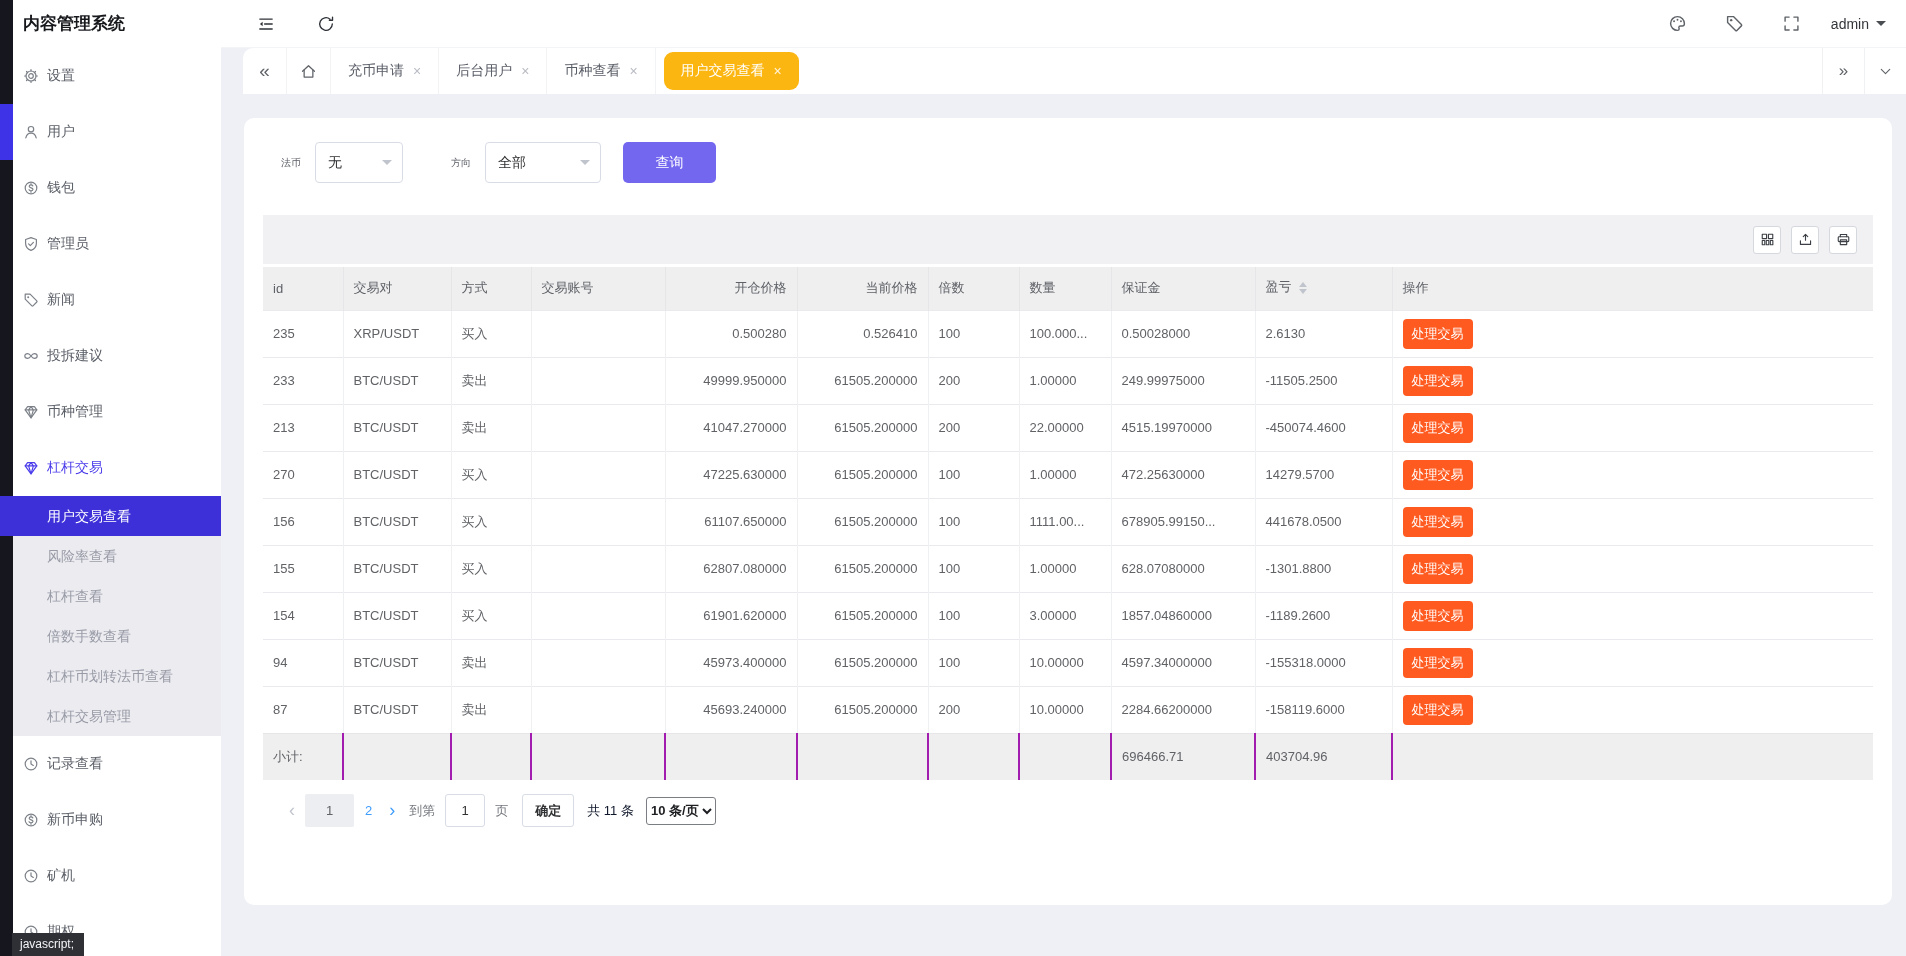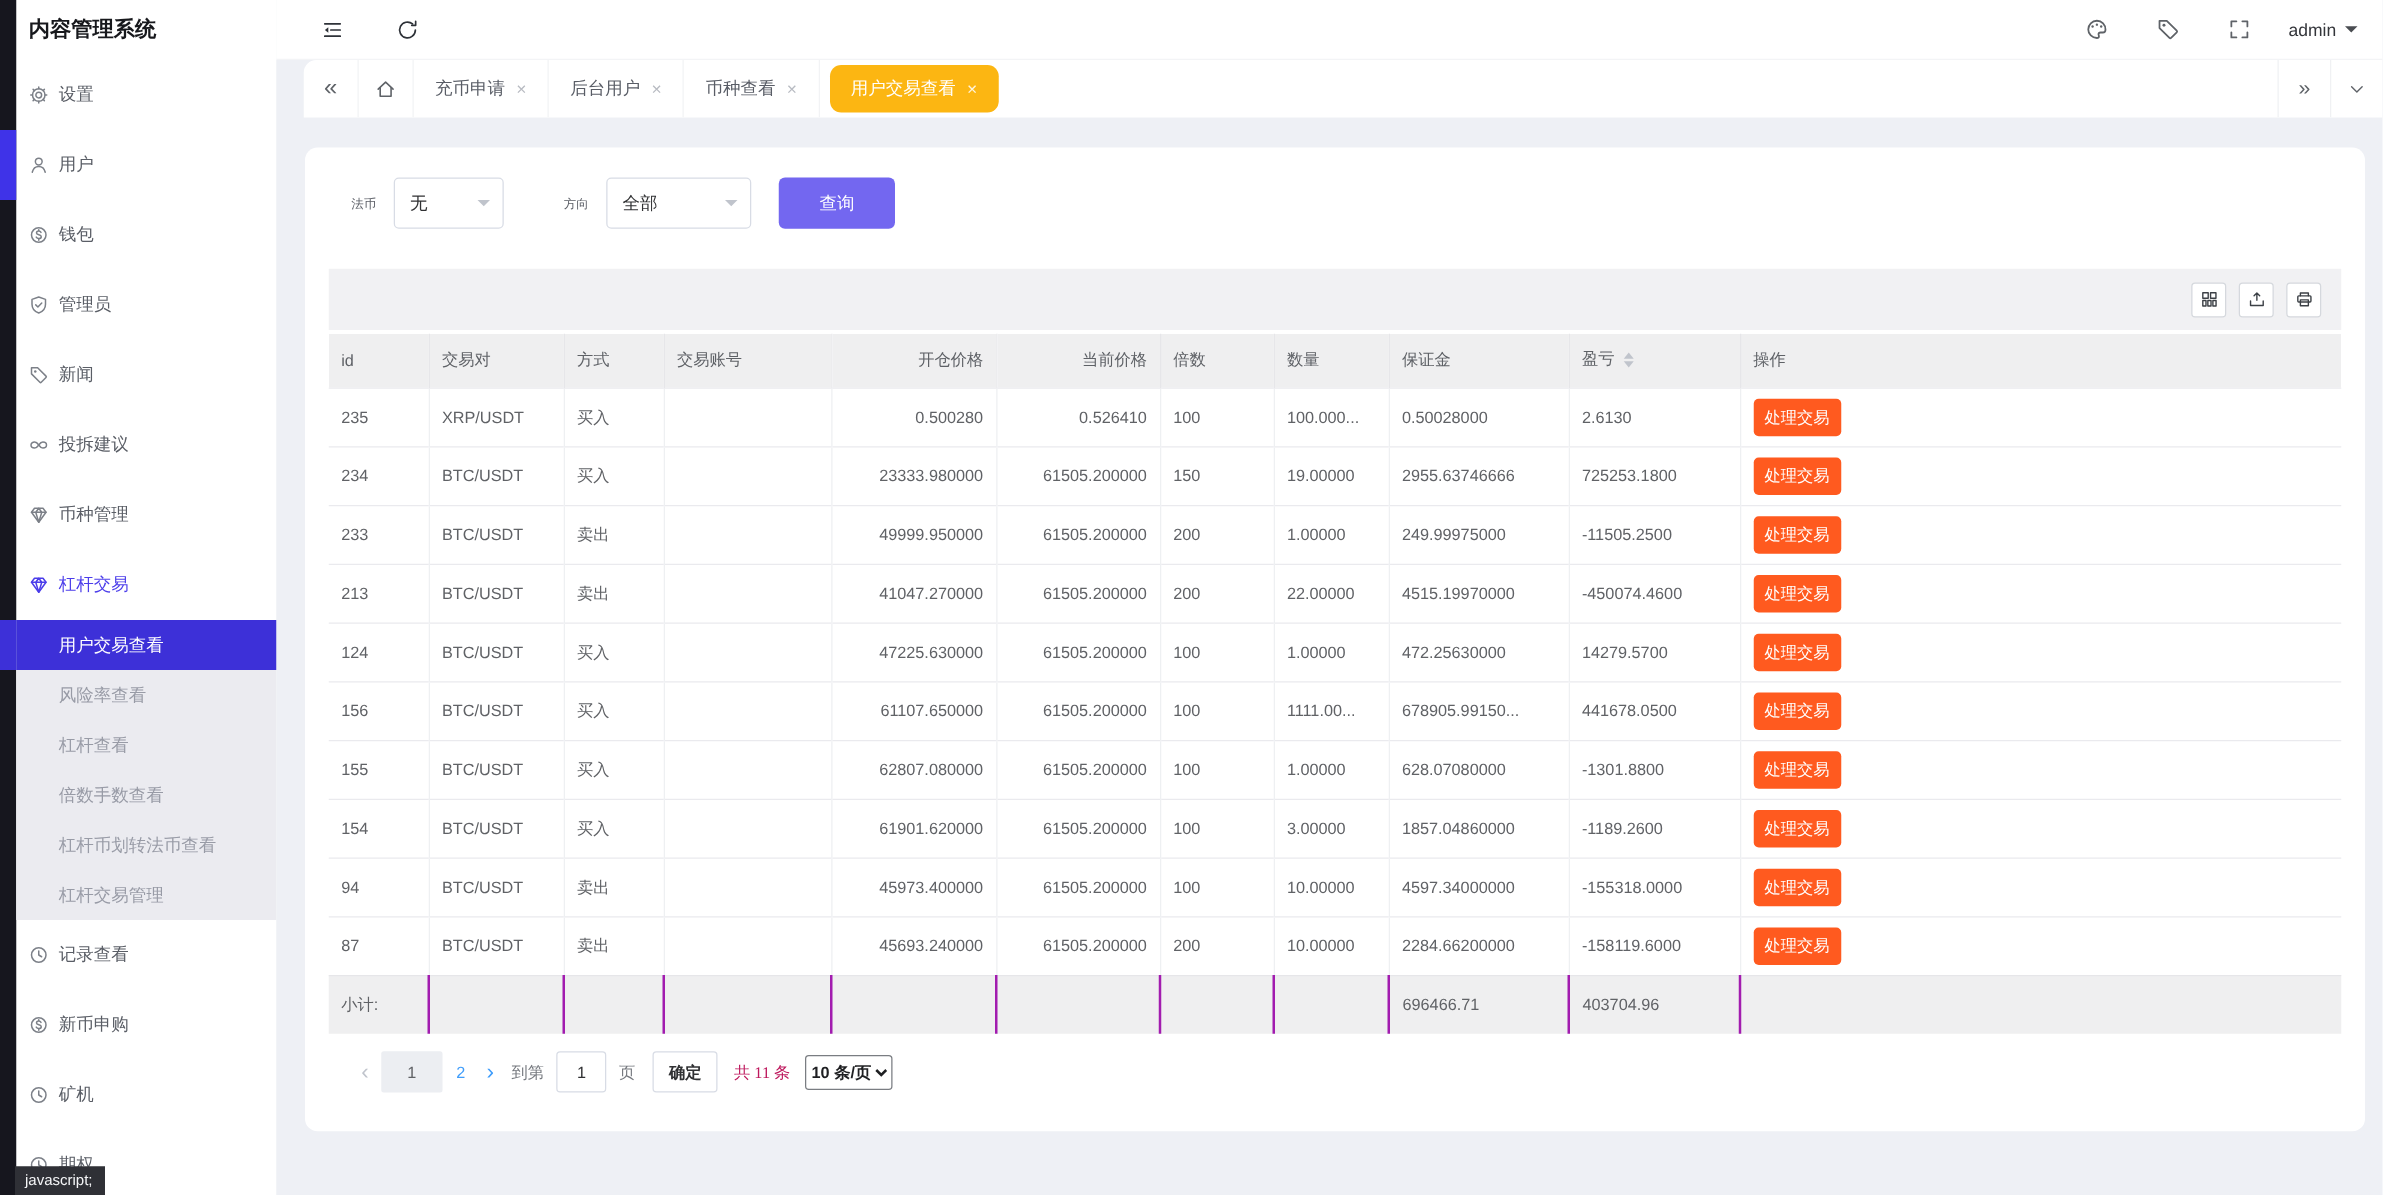--- a/index.html
+++ b/index.html
@@ -76,21 +76,21 @@
   .s-down { width:0; height:0; border:4px solid transparent; border-top:5px solid #c0c4cc; display:block; }
 
   .pagination { display:flex; align-items:center; margin-top:14px; padding-left:18px; font-size:13px; color:#606266; }
   .pg-prev { color:#c0c4cc; font-size:18px; padding:0 8px; cursor:default; }
   .pg-cur { background:#eceef2; color:#606266; width:49px; height:33px; line-height:33px; text-align:center; border-radius:2px; margin:0 2px; cursor:pointer; }
   .pg-link { color:#3f9dfb; padding:0 9px; cursor:pointer; }
   .pg-next { color:#3f9dfb; font-size:18px; padding:0 8px; cursor:pointer; }
   .pg-text { margin:0 6px; color:#76797f; }
   .pg-input { width:40px; height:33px; border:1px solid #d8dce5; border-radius:3px; text-align:center; font-size:13px; color:#303133; margin:0 4px; font-family:inherit; }
   .pg-confirm { height:33px; padding:0 12px; margin-left:8px; border:1px solid #d8dce5; background:#fff; border-radius:3px; font-weight:bold; font-size:13px; color:#303133; cursor:pointer; font-family:inherit; }
-  .pg-total { margin-left:13px; color:#be185d;font-family:Liberation Serif, serif; }
+  .pg-total { margin-left:13px; color:#0f172a; }
   .pg-size { height:28px; margin-left:12px; font-size:13px; font-weight:bold; color:#1e1f22; border:1px solid #7a7d82; border-radius:3px; background:#fff; font-family:inherit; }
 
   .status-tip { position:absolute; left:12px; bottom:0; background:#2f3036; color:#f4f5f7; font-size:12px; padding:4px 10px 5px 8px; z-index:50; }
 
   .icon { display:inline-flex; }
   .icon svg { width:100%; height:100%; stroke:currentColor; fill:none; stroke-width:1.2; stroke-linecap:round; stroke-linejoin:round; }
 </style>
 </head>
 <body>
 
@@ -391,33 +391,20 @@
                 <td></td>
                 <td class="num">0.500280</td>
                 <td class="num">0.526410</td>
                 <td>100</td>
                 <td>100.000...</td>
                 <td>0.50028000</td>
                 <td>2.6130</td>
                 <td><button class="btn-process">处理交易</button></td>
               </tr>
               <tr class="trow">
-                <td>234</td>
-                <td>BTC/USDT</td>
-                <td>买入</td>
-                <td></td>
-                <td class="num">23333.980000</td>
-                <td class="num">61505.200000</td>
-                <td>150</td>
-                <td>19.00000</td>
-                <td>2955.63746666</td>
-                <td>725253.1800</td>
-                <td><button class="btn-process">处理交易</button></td>
-              </tr>
-              <tr class="trow">
                 <td>233</td>
                 <td>BTC/USDT</td>
                 <td>卖出</td>
                 <td></td>
                 <td class="num">49999.950000</td>
                 <td class="num">61505.200000</td>
                 <td>200</td>
                 <td>1.00000</td>
                 <td>249.99975000</td>
                 <td>-11505.2500</td>
@@ -430,21 +417,21 @@
                 <td></td>
                 <td class="num">41047.270000</td>
                 <td class="num">61505.200000</td>
                 <td>200</td>
                 <td>22.00000</td>
                 <td>4515.19970000</td>
                 <td>-450074.4600</td>
                 <td><button class="btn-process">处理交易</button></td>
               </tr>
               <tr class="trow">
-                <td>124</td>
+                <td>270</td>
                 <td>BTC/USDT</td>
                 <td>买入</td>
                 <td></td>
                 <td class="num">47225.630000</td>
                 <td class="num">61505.200000</td>
                 <td>100</td>
                 <td>1.00000</td>
                 <td>472.25630000</td>
                 <td>14279.5700</td>
                 <td><button class="btn-process">处理交易</button></td>

